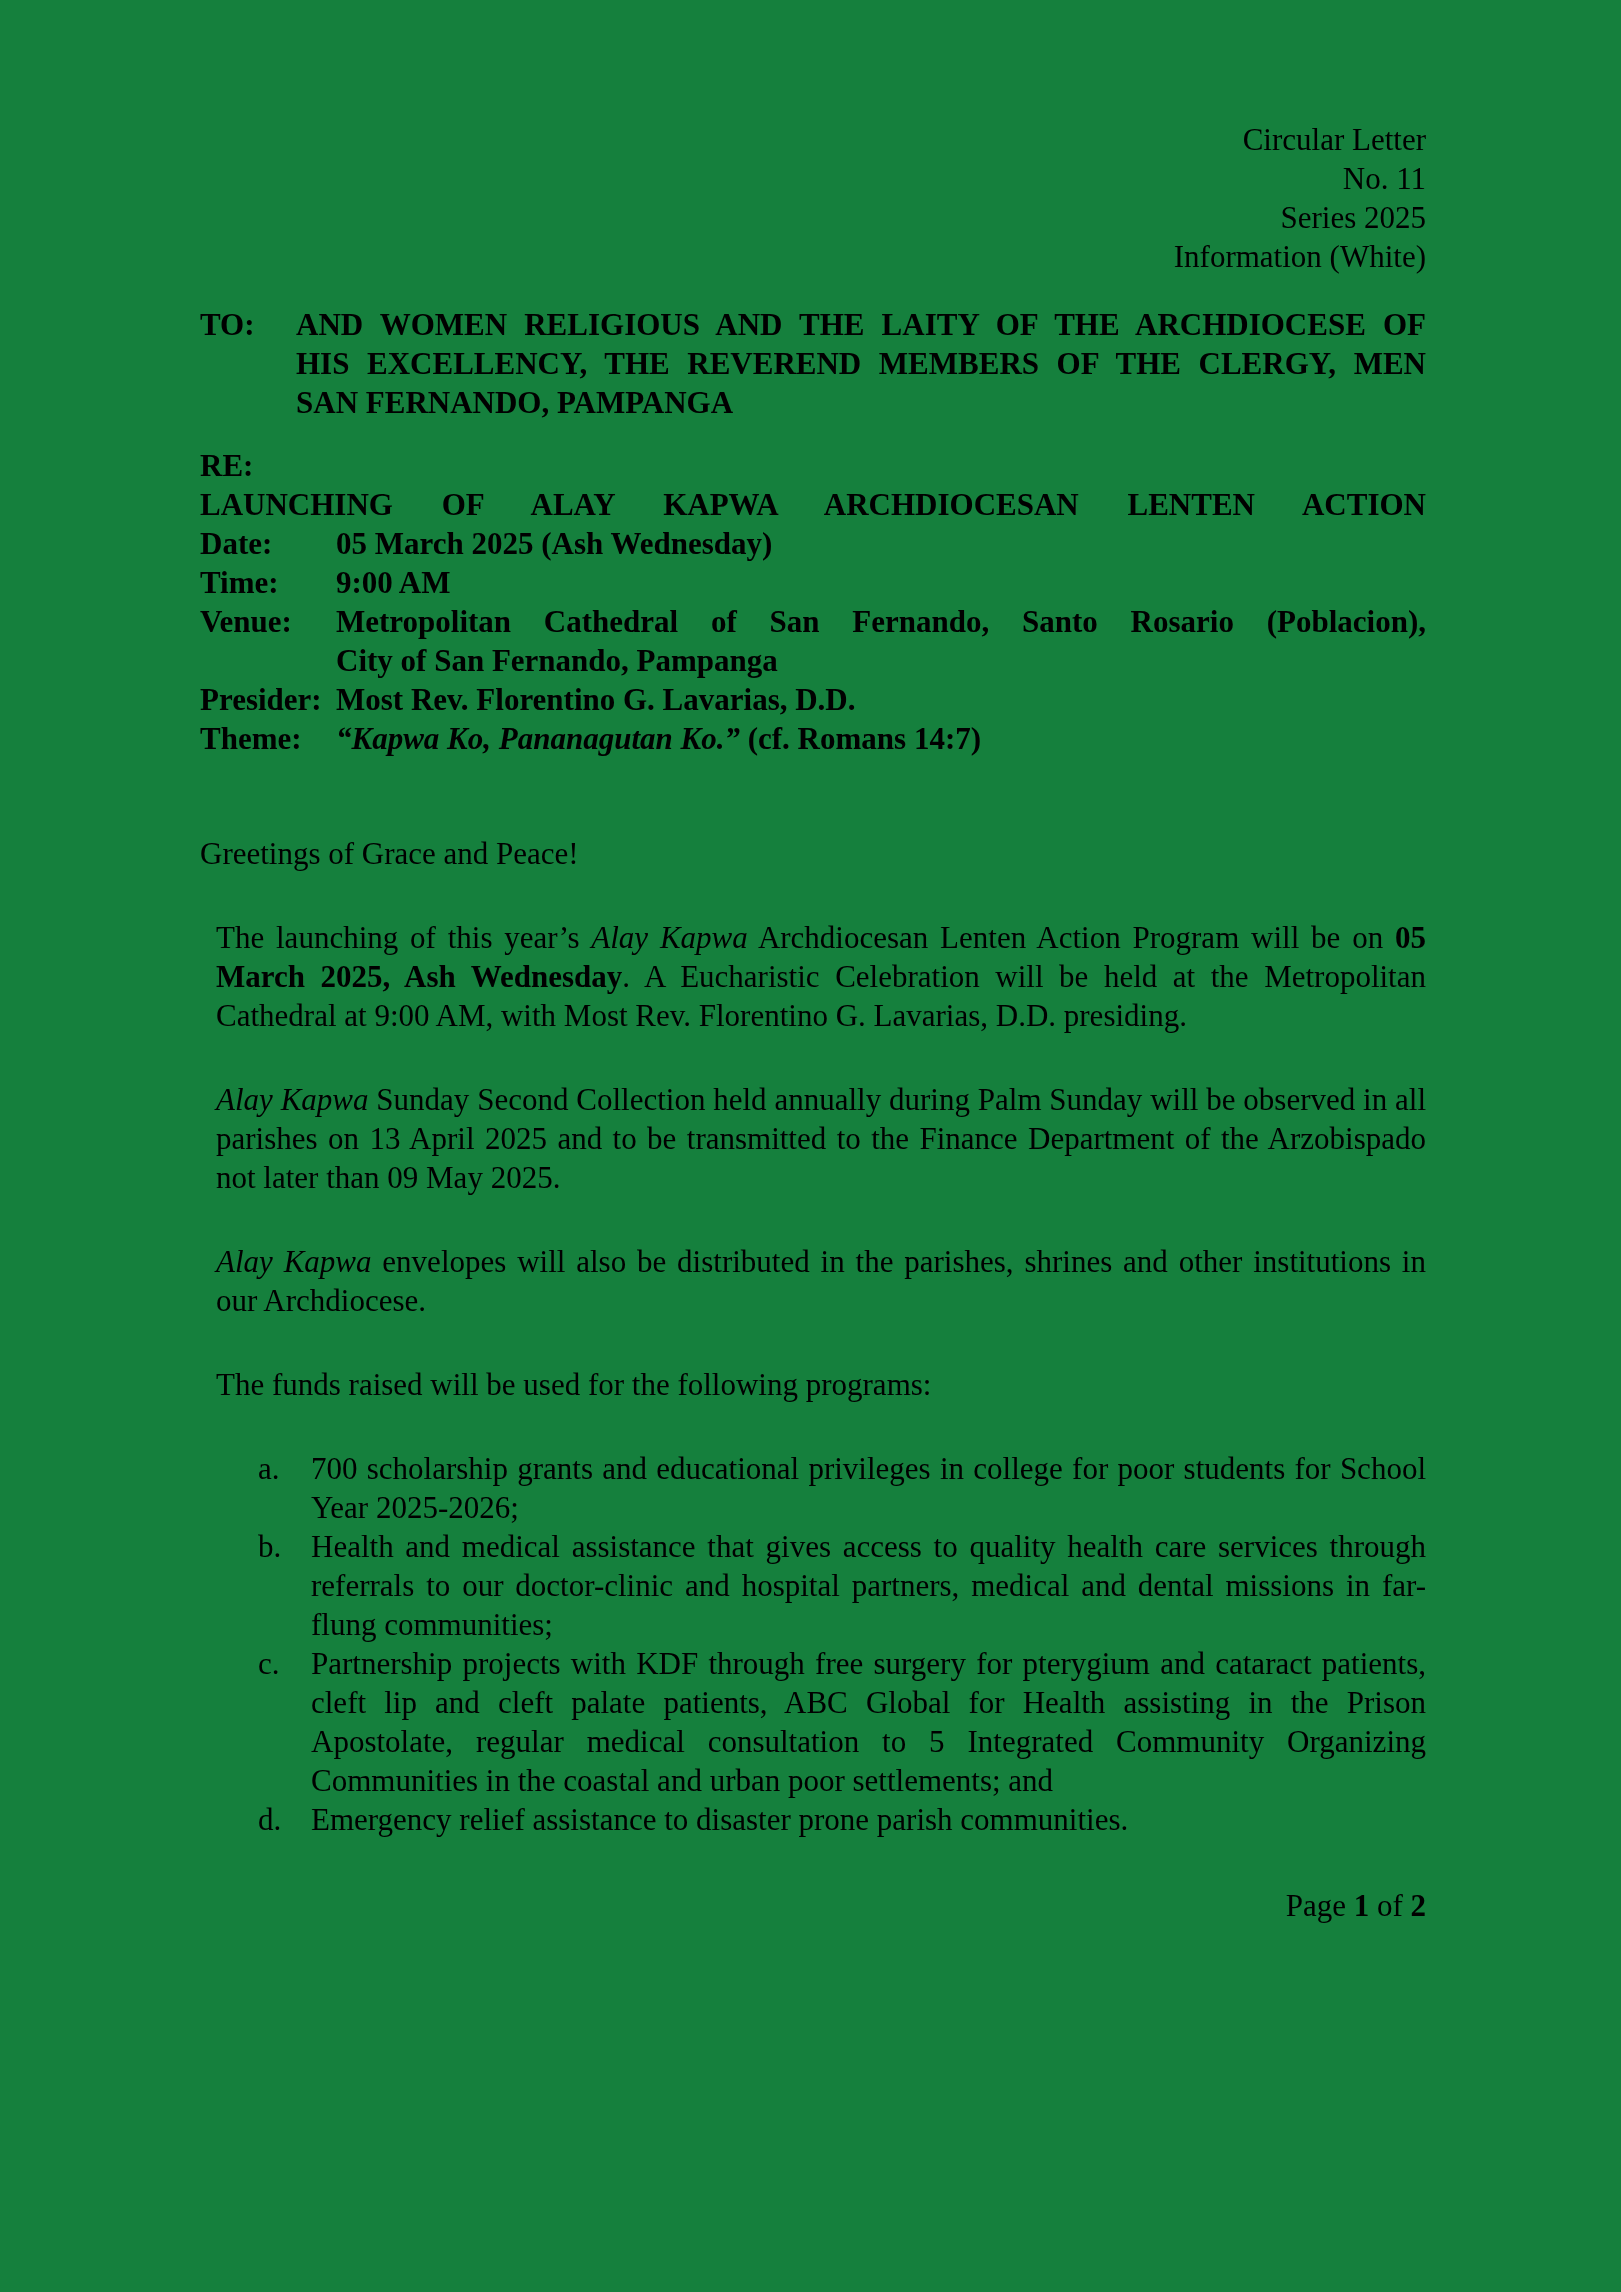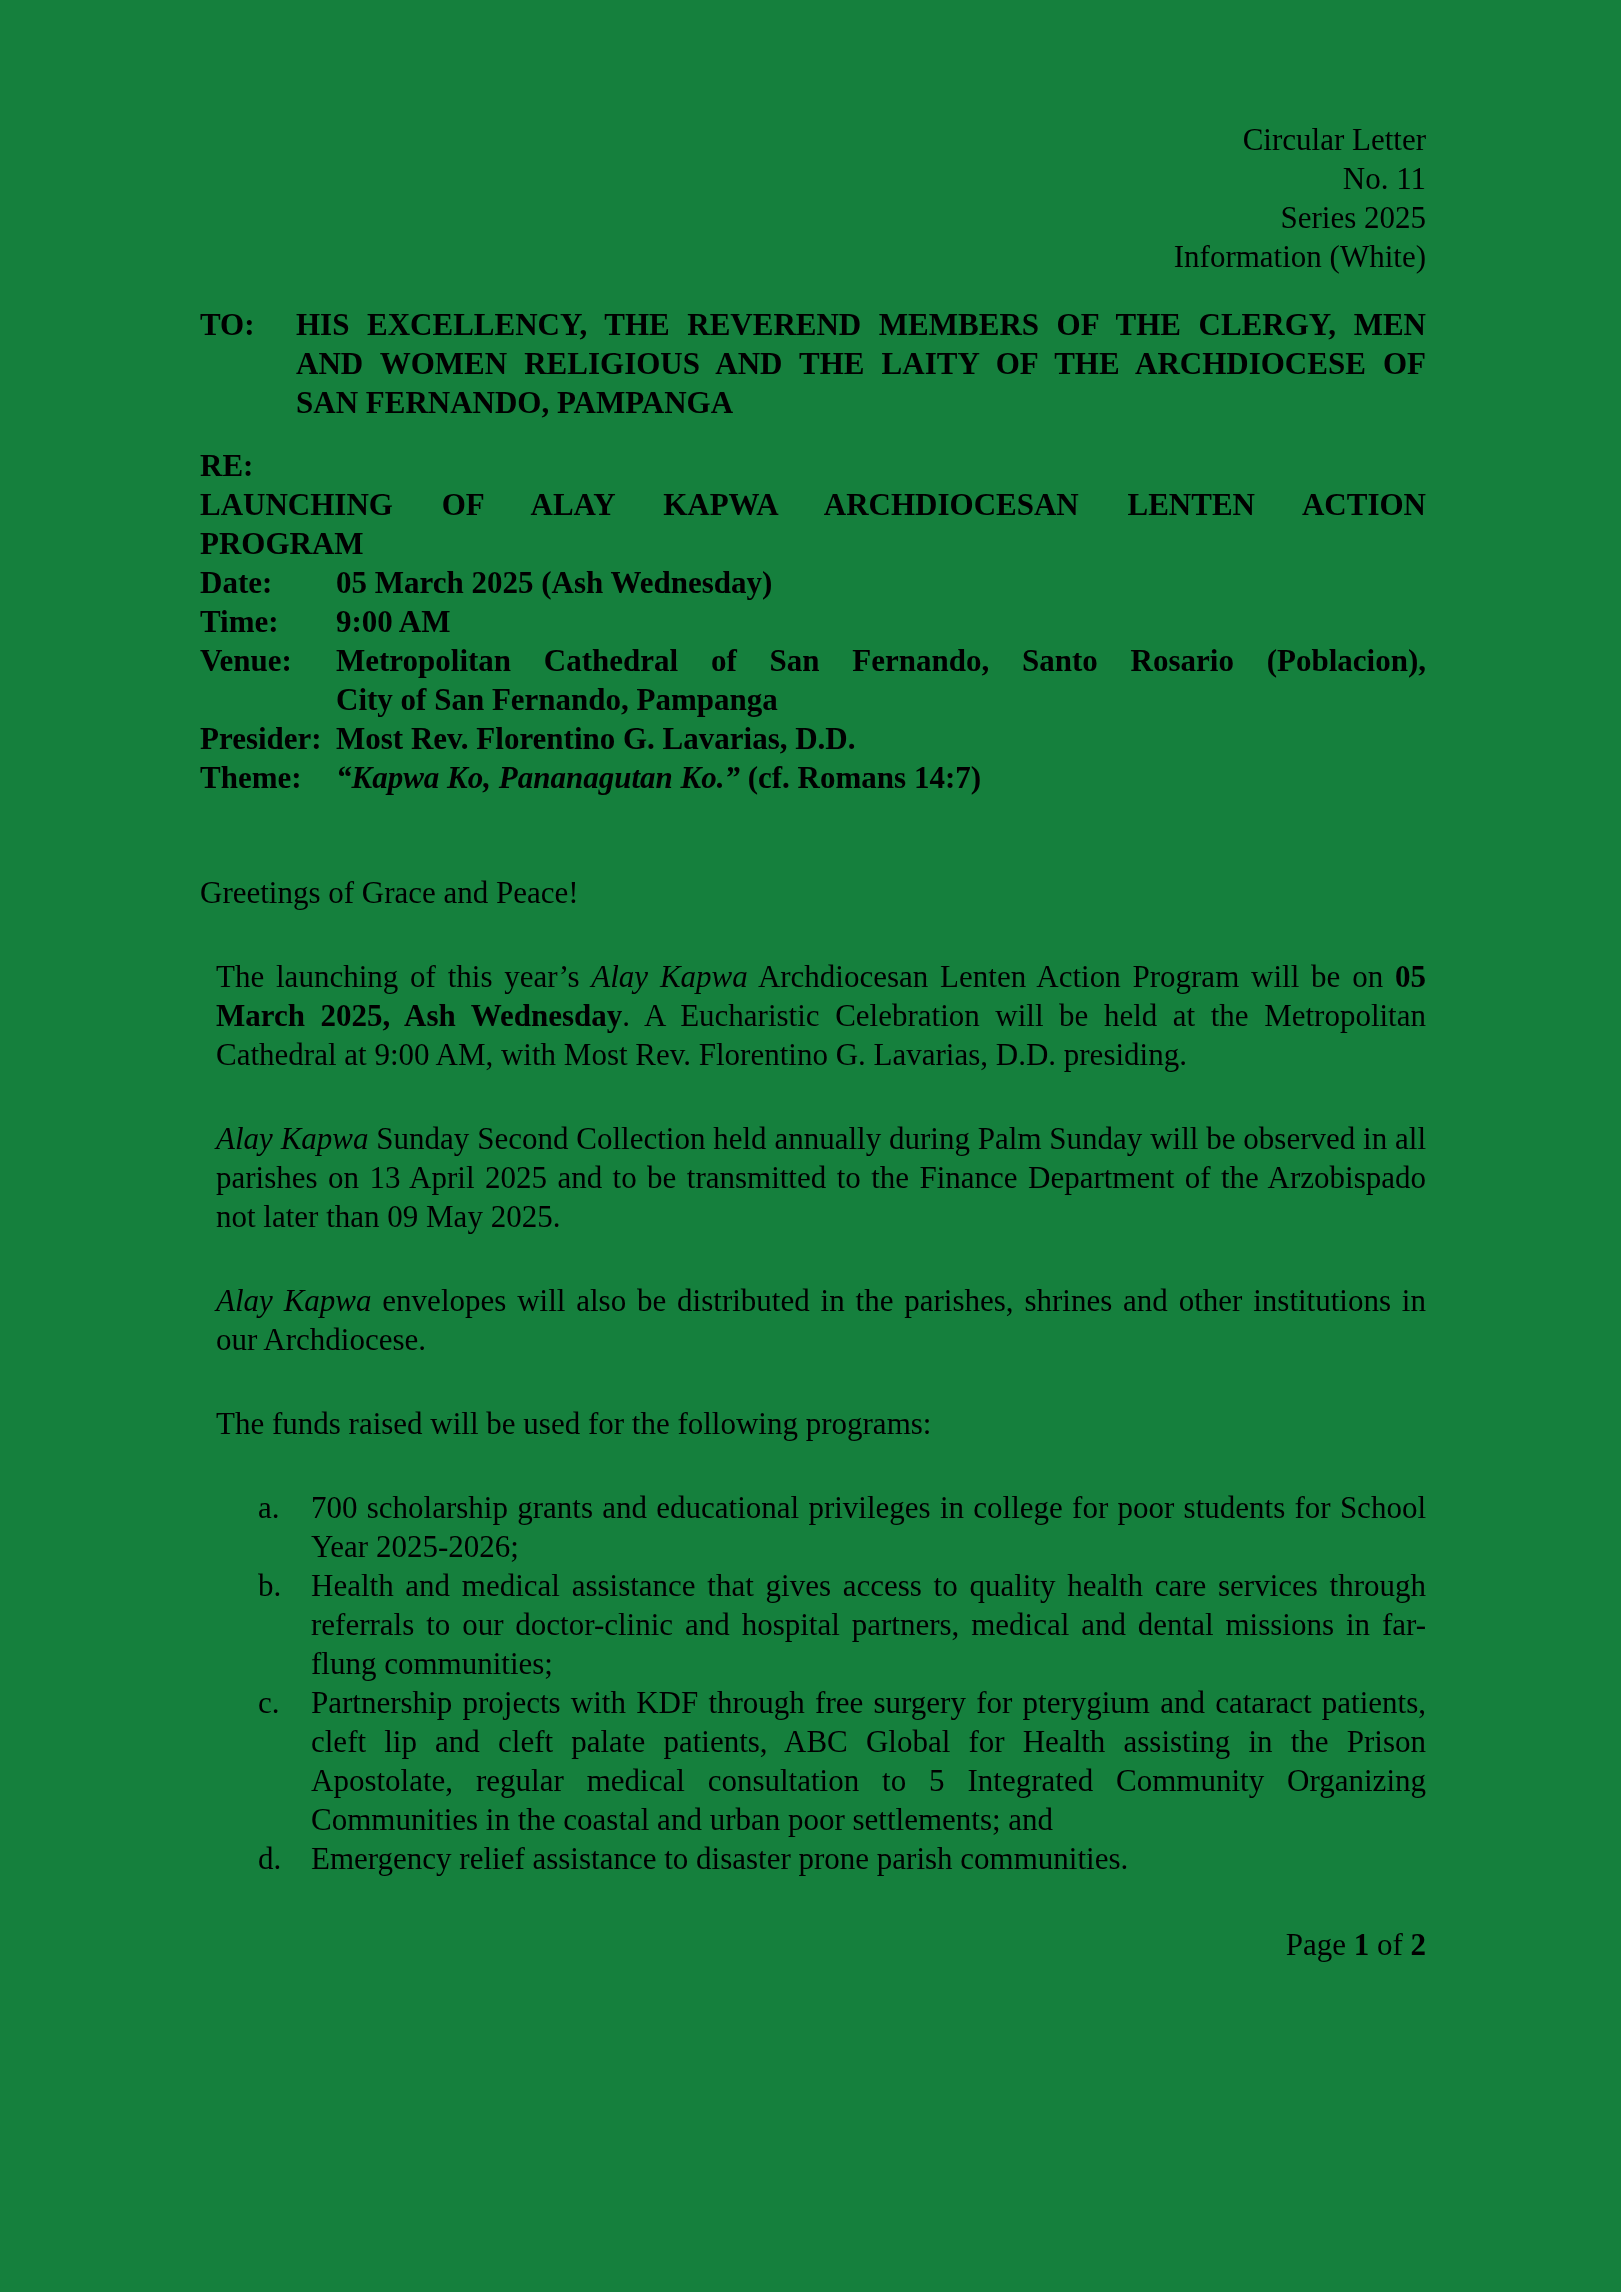--- a/index.html
+++ b/index.html
@@ -45,31 +45,30 @@
   <div class="header">
     <div>Circular Letter</div>
     <div>No. 11</div>
     <div>Series 2025</div>
     <div>Information (White)</div>
   </div>
 
   <div class="row to-row">
     <div class="rlabel">TO:</div>
     <div class="rcontent">
+      <div class="jl">AND WOMEN RELIGIOUS AND THE LAITY OF THE ARCHDIOCESE OF</div>
       <div class="jl">HIS EXCELLENCY, THE REVEREND MEMBERS OF THE CLERGY, MEN</div>
-      <div class="jl">AND WOMEN RELIGIOUS AND THE LAITY OF THE ARCHDIOCESE OF</div>
       <div>SAN FERNANDO, PAMPANGA</div>
     </div>
   </div>
 
   <div class="row re-row">
     <div class="rlabel">RE:</div>
     <div class="rcontent">
       <div class="jl">LAUNCHING OF ALAY KAPWA ARCHDIOCESAN LENTEN ACTION</div>
-      <div>PROGRAM</div>
 
       <div class="detail">
         <div class="dlabel">Date:</div>
         <div class="dvalue">05 March 2025 (Ash Wednesday)</div>
       </div>
       <div class="detail">
         <div class="dlabel">Time:</div>
         <div class="dvalue">9:00 AM</div>
       </div>
       <div class="detail">

